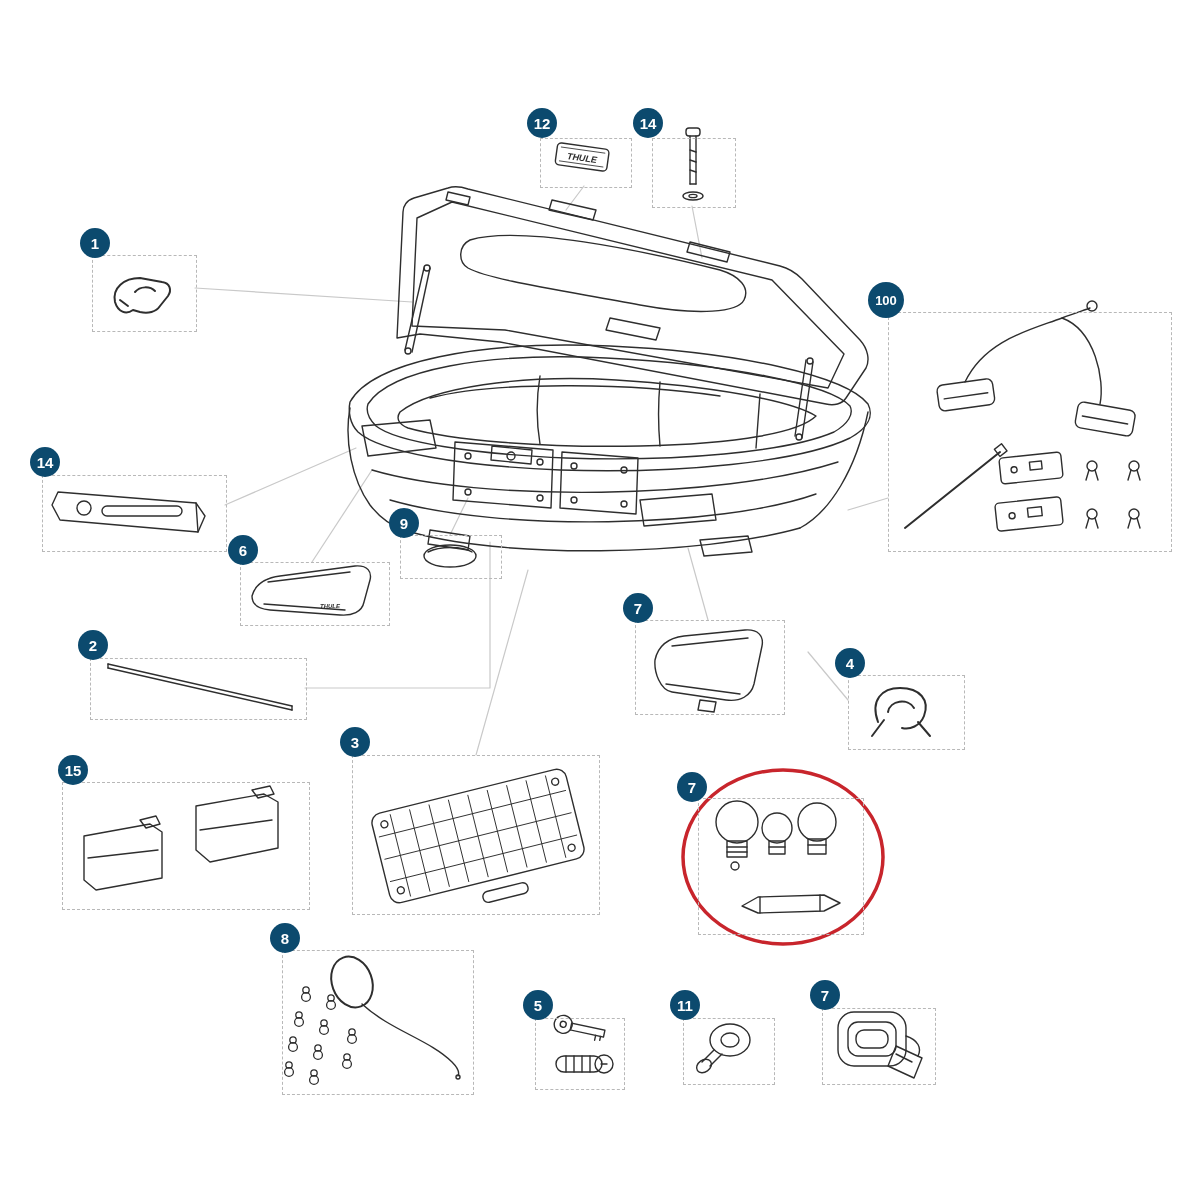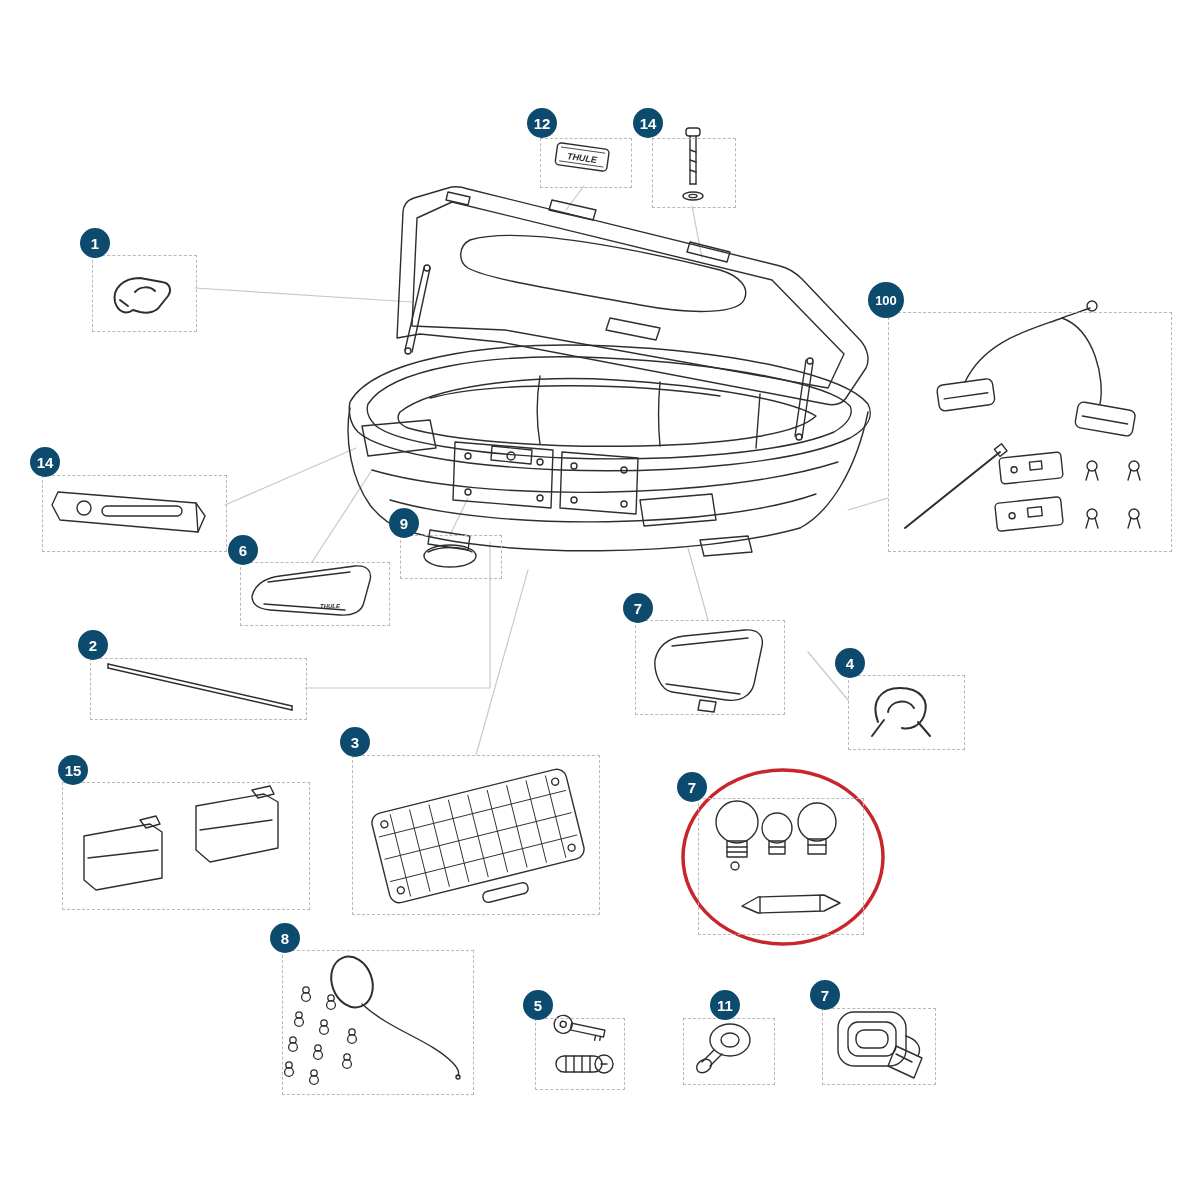--- a/index.html
+++ b/index.html
@@ -353,21 +353,21 @@
   <div class="badge" style="left:80px;  top:228px;">1</div>
   <div class="badge" style="left:78px;  top:630px;">2</div>
   <div class="badge" style="left:340px; top:727px;">3</div>
   <div class="badge" style="left:835px; top:648px;">4</div>
   <div class="badge" style="left:523px; top:990px;">5</div>
   <div class="badge" style="left:228px; top:535px;">6</div>
   <div class="badge" style="left:623px; top:593px;">7</div>
   <div class="badge" style="left:270px; top:923px;">8</div>
   <div class="badge" style="left:389px; top:508px;">9</div>
   <div class="badge" style="left:633px; top:108px;">14</div>
-  <div class="badge" style="left:670px; top:990px;margin-left:40px;">11</div>
+  <div class="badge" style="left:670px; top:990px;">11</div>
   <div class="badge" style="left:527px; top:108px;">12</div>
   <div class="badge" style="left:810px; top:980px;">7</div>
   <div class="badge" style="left:30px;  top:447px;">14</div>
   <div class="badge" style="left:58px;  top:755px;">15</div>
   <div class="badge" style="left:677px; top:772px;">7</div>
   <div class="badge gray" style="left:868px; top:282px;">100</div>
 
 </div>
 
 </body></html>

